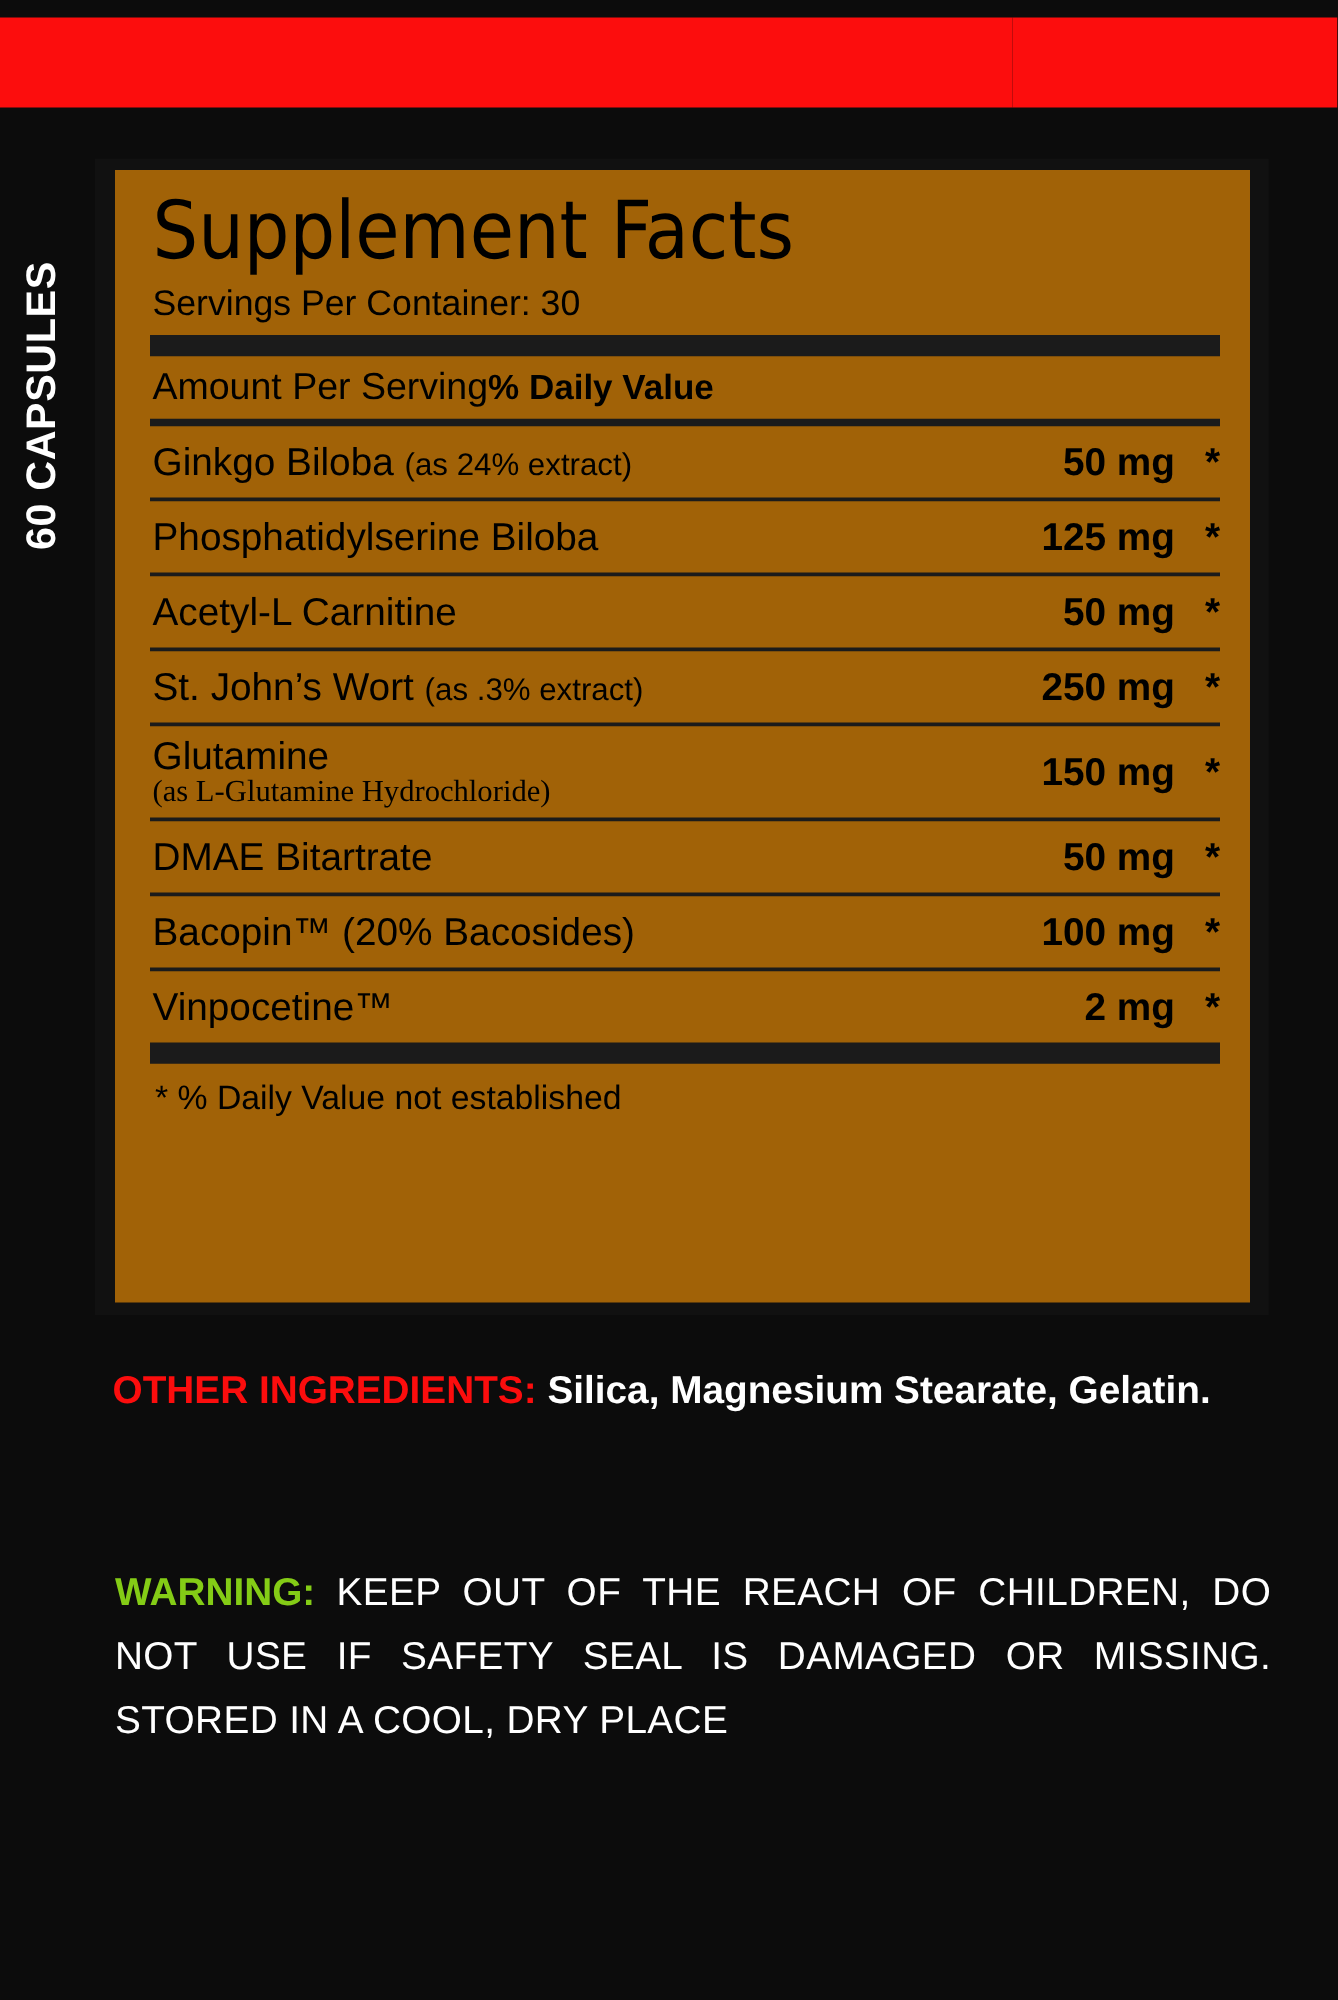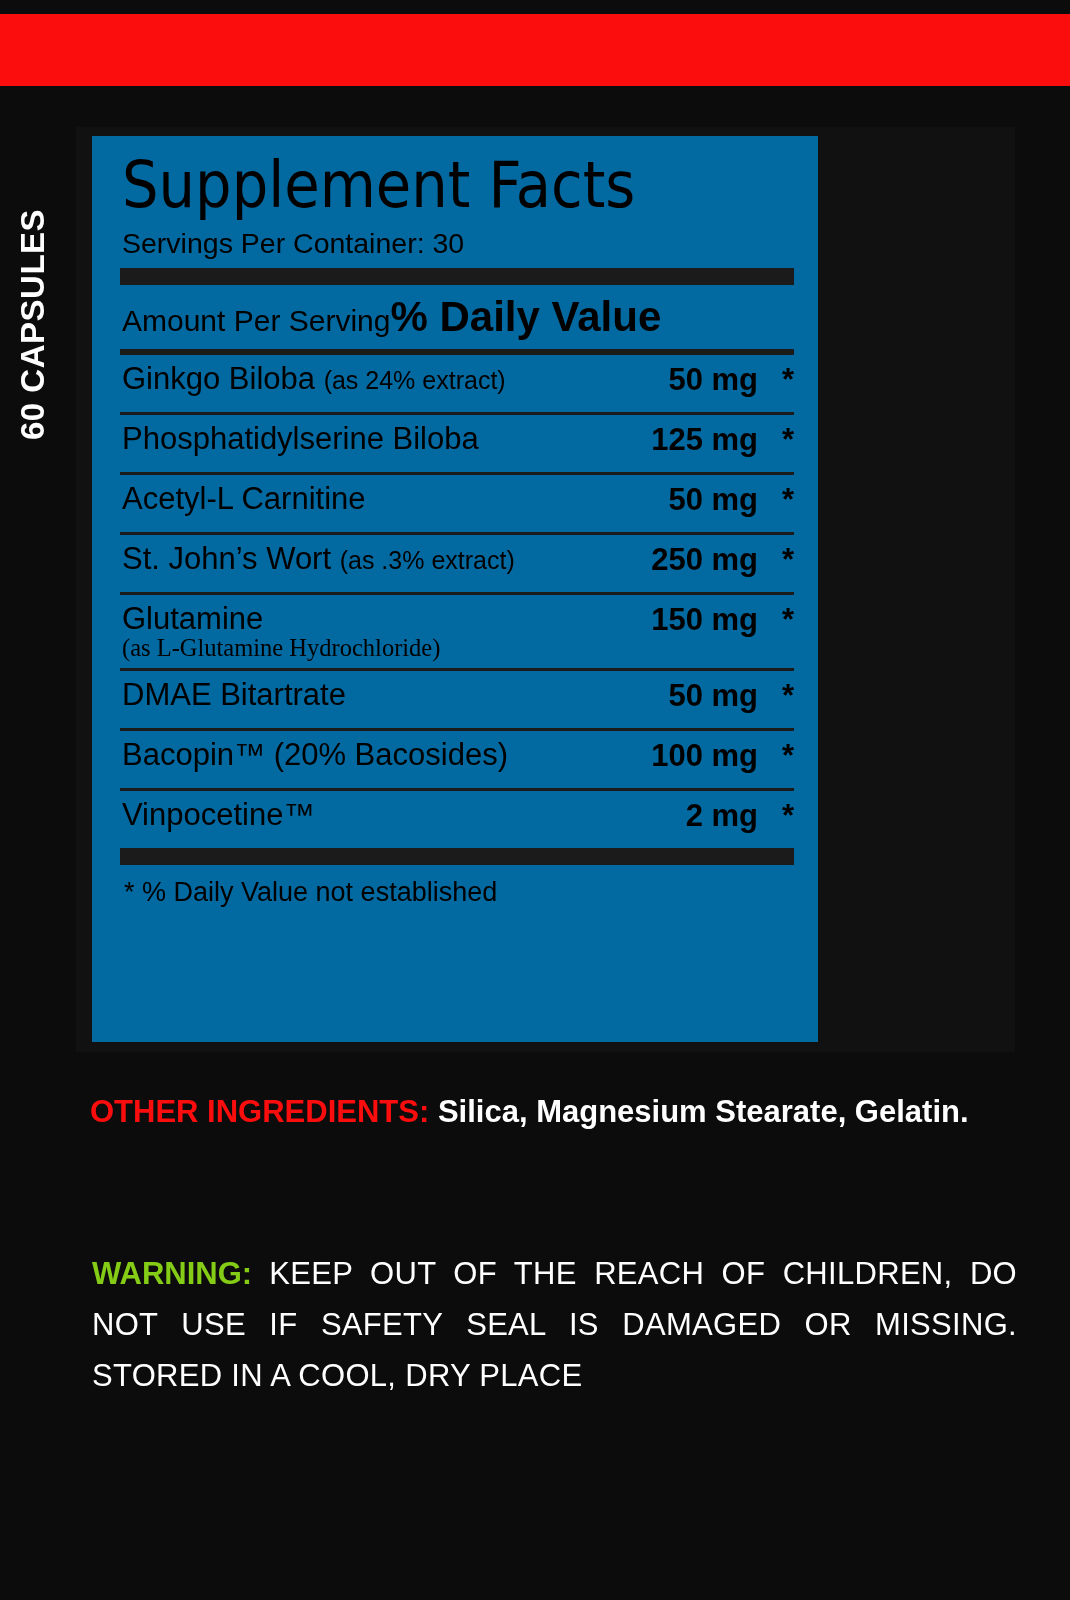--- a/index.html
+++ b/index.html
@@ -60,23 +60,23 @@
     width: 939px;
     height: 925px;
     background: #111111;
     padding: 0;
     box-sizing: border-box;
   }
   .sf-panel {
     position: absolute;
     left: 92px;
     top: 136px;
-    width: 726px;
+    width: 908px;
     height: 906px;
-    background: #0369a1;
+    background: #a16207;
     box-sizing: border-box;
     padding: 10px 22px 10px 26px;
   }
   .sf-title {
     font-size: 64px;
     font-weight: 400;
     letter-spacing: 0px;
     color: #000;
     line-height: 1.05;
     margin: 6px 0 2px 4px;
@@ -110,26 +110,26 @@
   .sf-amount-row {
     display: flex;
     align-items: baseline;
     font-size: 30px;
     color: #000;
     padding: 8px 2px 8px 4px;
     font-weight: 400;
   }
   .sf-amount-row .dv {
     font-weight: 700;
-    font-size: 42px;
+    font-size: 28px;
   }
   .ing-row {
     display: flex;
     justify-content: space-between;
-    align-items: flex-start;
+    align-items: center;
     padding: 7px 2px 6px 4px;
     color: #000;
     min-height: 44px;
   }
   .ing-name {
     font-size: 31px;
     line-height: 1.1;
     flex: 1 1 auto;
     padding-right: 12px;
   }

